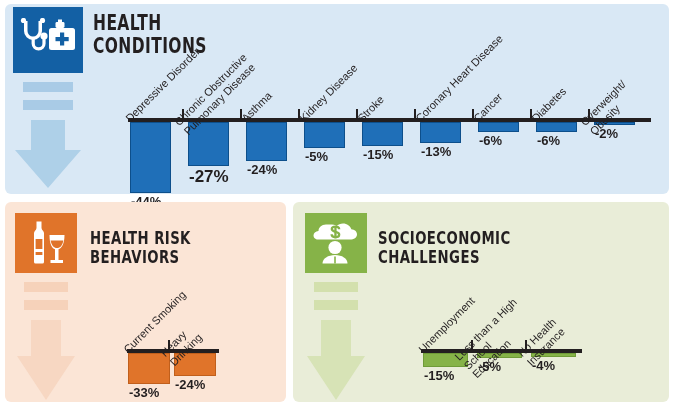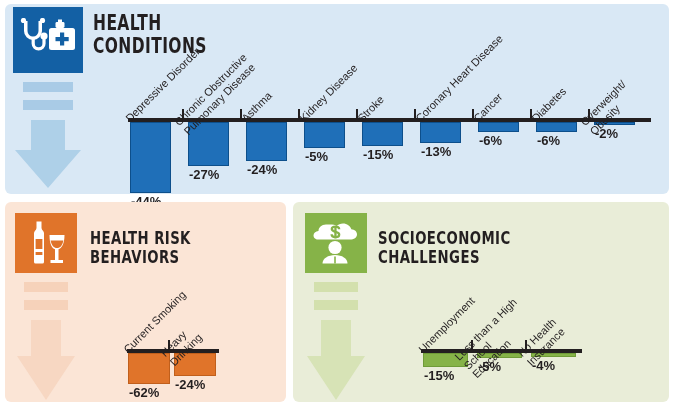--- a/index.html
+++ b/index.html
@@ -148,21 +148,21 @@
   <div class="panel-title" id="title-health">HEALTH
 CONDITIONS</div>
 
   <div class="chart" id="chart-health">
     <div class="axis"></div>
   <div class="bar" style="left: 2px; width: 41px; height: 71.28px;"></div>
       <div class="bar-value" style="left: 3px; top: 76.28px; font-size: 13px;">-44%</div>
       <div class="cat-label" style="left: 4px; top: -6px;">Depressive Disorder</div>
       <div class="tick" style="left: 54px;"></div>
       <div class="bar" style="left: 60px; width: 41px; height: 43.74px;"></div>
-      <div class="bar-value" style="left: 61px; top: 48.74px; font-size: 13px;">-27%</div>
+      <div class="bar-value" style="left: 61px; top: 48.74px; font-size: 17px;">-27%</div>
       <div class="cat-label" style="left: 62px; top: -6px;">Chronic Obstructive
 Pulmonary Disease</div>
       <div class="tick" style="left: 112px;"></div>
       <div class="bar" style="left: 118px; width: 41px; height: 38.88px;"></div>
       <div class="bar-value" style="left: 119px; top: 43.88px; font-size: 13px;">-24%</div>
       <div class="cat-label" style="left: 120px; top: -6px;">Asthma</div>
       <div class="tick" style="left: 170px;"></div>
       <div class="bar" style="left: 176px; width: 41px; height: 25.92px;"></div>
       <div class="bar-value" style="left: 177px; top: 30.92px; font-size: 13px;">-5%</div>
       <div class="cat-label" style="left: 178px; top: -6px;">Kidney Disease</div>
@@ -213,21 +213,21 @@
     <rect x="9" y="22" width="44" height="10" fill="#f6d2ba"></rect>
     <polygon points="16,42 46,42 46,78 60,78 31,122 2,78 16,78" fill="#f7d7c2"></polygon>
   </svg>
 
   <div class="panel-title" id="title-risk">HEALTH RISK
 BEHAVIORS</div>
 
   <div class="chart" id="chart-risk">
     <div class="axis"></div>
   <div class="bar" style="left: 1px; width: 42px; height: 31.35px;"></div>
-      <div class="bar-value" style="left: 2px; top: 36.35px; font-size: 13px;">-62%</div>
+      <div class="bar-value" style="left: 2px; top: 36.35px; font-size: 13px;">-33%</div>
       <div class="cat-label" style="left: 3px; top: -6px;">Current Smoking</div>
       <div class="tick" style="left: 41px;"></div>
       <div class="bar" style="left: 47px; width: 42px; height: 22.8px;"></div>
       <div class="bar-value" style="left: 48px; top: 27.8px; font-size: 13px;">-24%</div>
       <div class="cat-label" style="left: 49px; top: -6px;">Heavy Drinking</div>
     </div>
 
   <div class="panel" id="panel-socio"></div>
 
   <div class="icon-tile" id="tile-socio">

